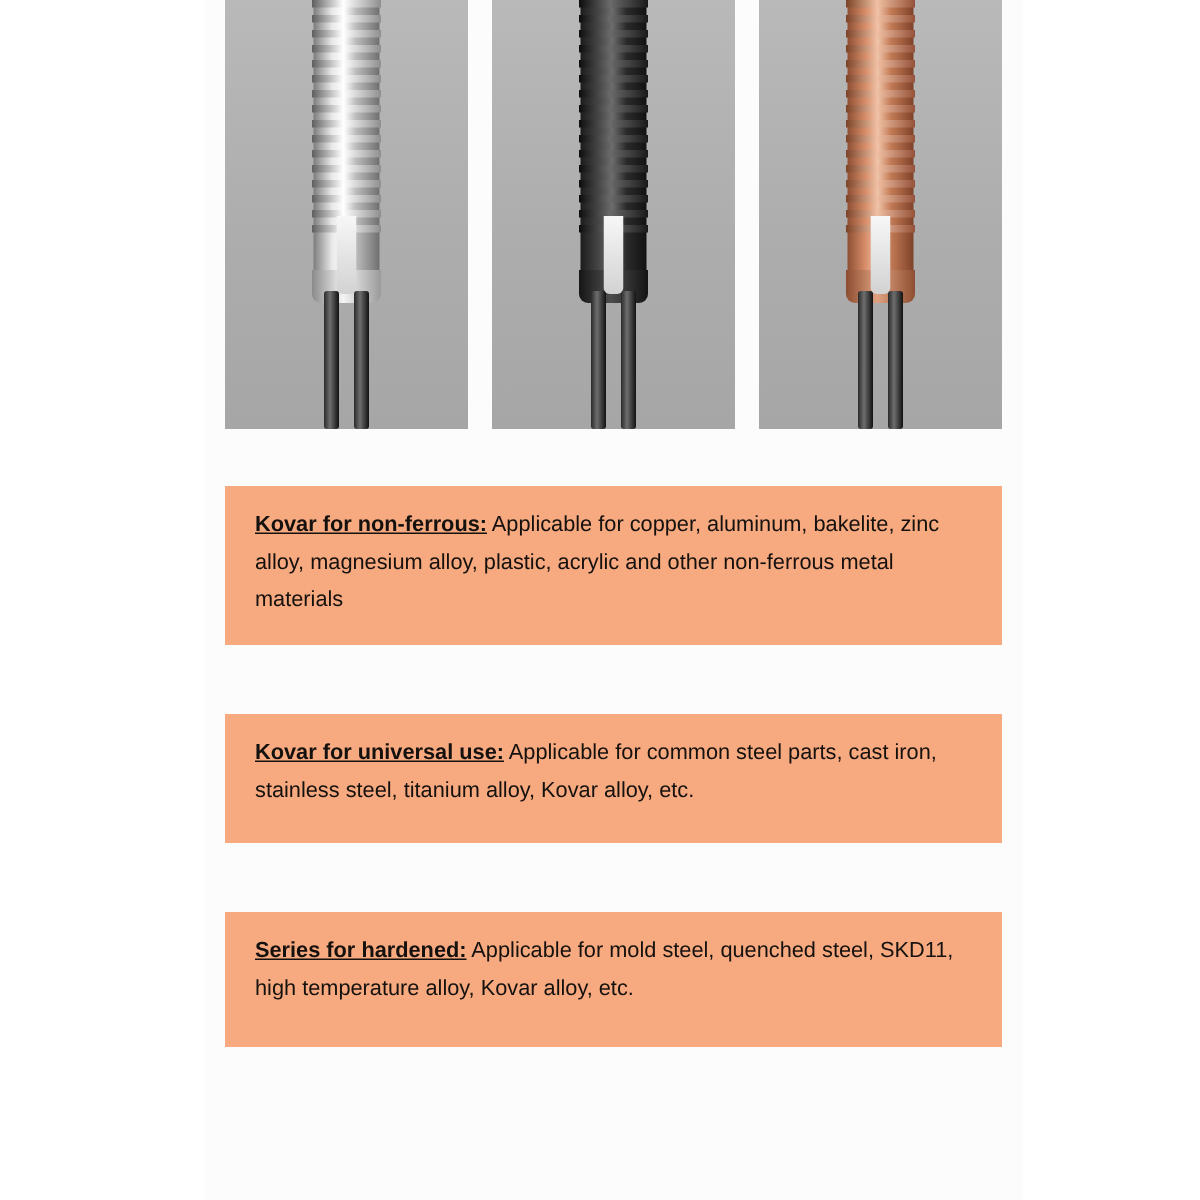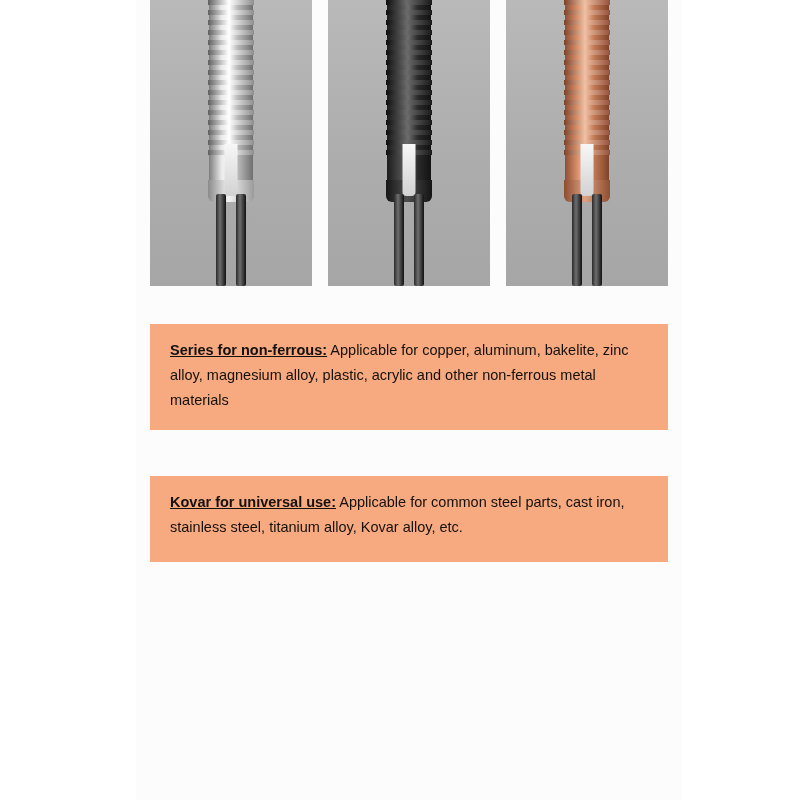--- a/index.html
+++ b/index.html
@@ -280,24 +280,27 @@
           </div>
         </div>
 
       </div>
 
     </div>
 
     <div class="desc-wrap">
 
       <div class="desc d1">
-        <span class="lead">Series for non-ferrous:</span><span> Applicable for copper, aluminum, bakelite, zinc alloy, magnesium alloy, plastic, acrylic and other non-ferrous metal materials</span>
+        <span class="lead">Kovar for non-ferrous:</span><span> Applicable for copper, aluminum, bakelite, zinc alloy, magnesium alloy, plastic, acrylic and other non-ferrous metal materials</span>
       </div>
 
       <div class="desc d2">
         <span class="lead">Kovar for universal use:</span><span> Applicable for common steel parts, cast iron, stainless steel, titanium alloy, Kovar alloy, etc.</span>
       </div>
 
+      <div class="desc d3">
+        <span class="lead">Series for hardened:</span><span> Applicable for mold steel, quenched steel, SKD11, high temperature alloy, Kovar alloy, etc.</span>
+      </div>
 
     </div>
 
   </div>
 </div>
 
 </body></html>

